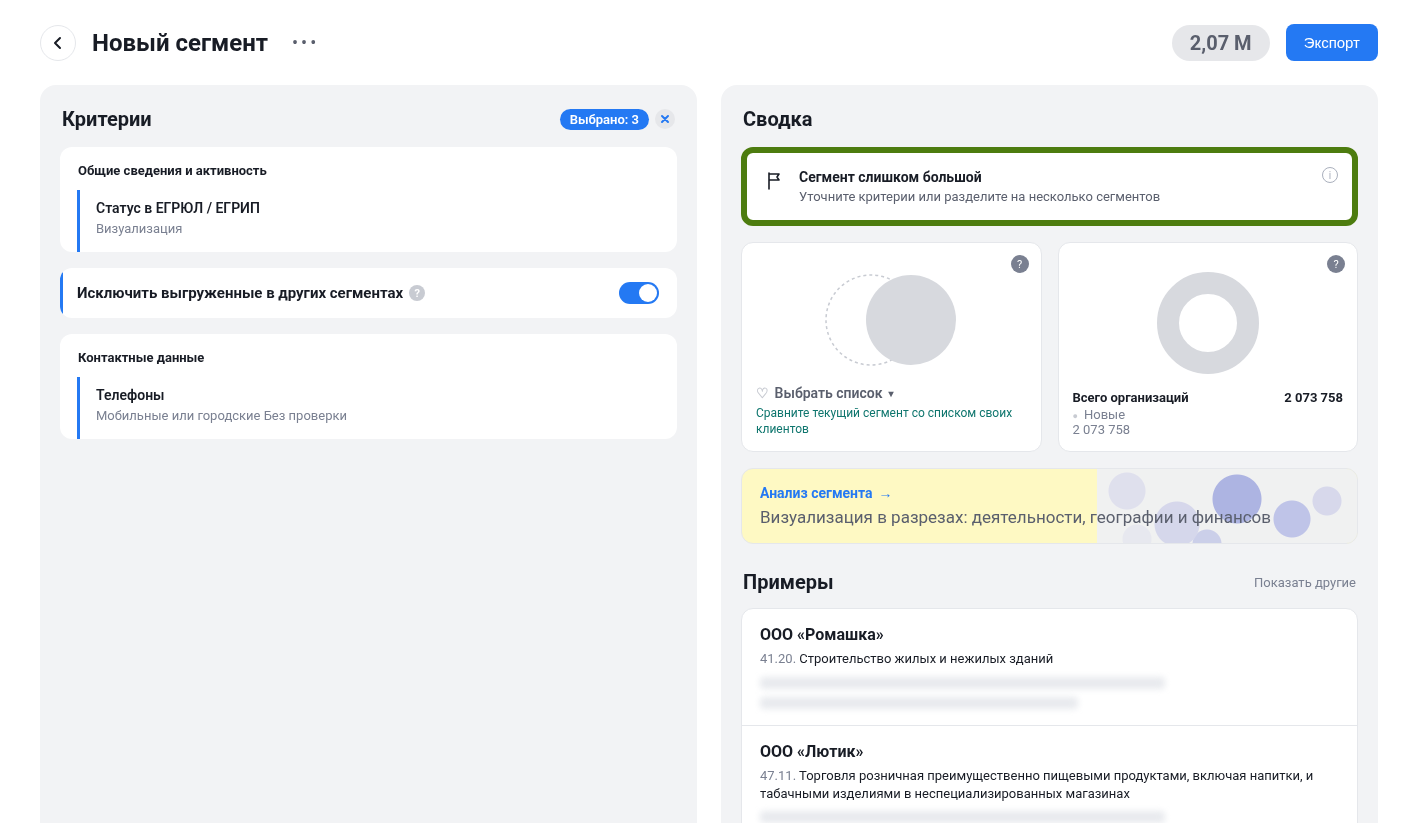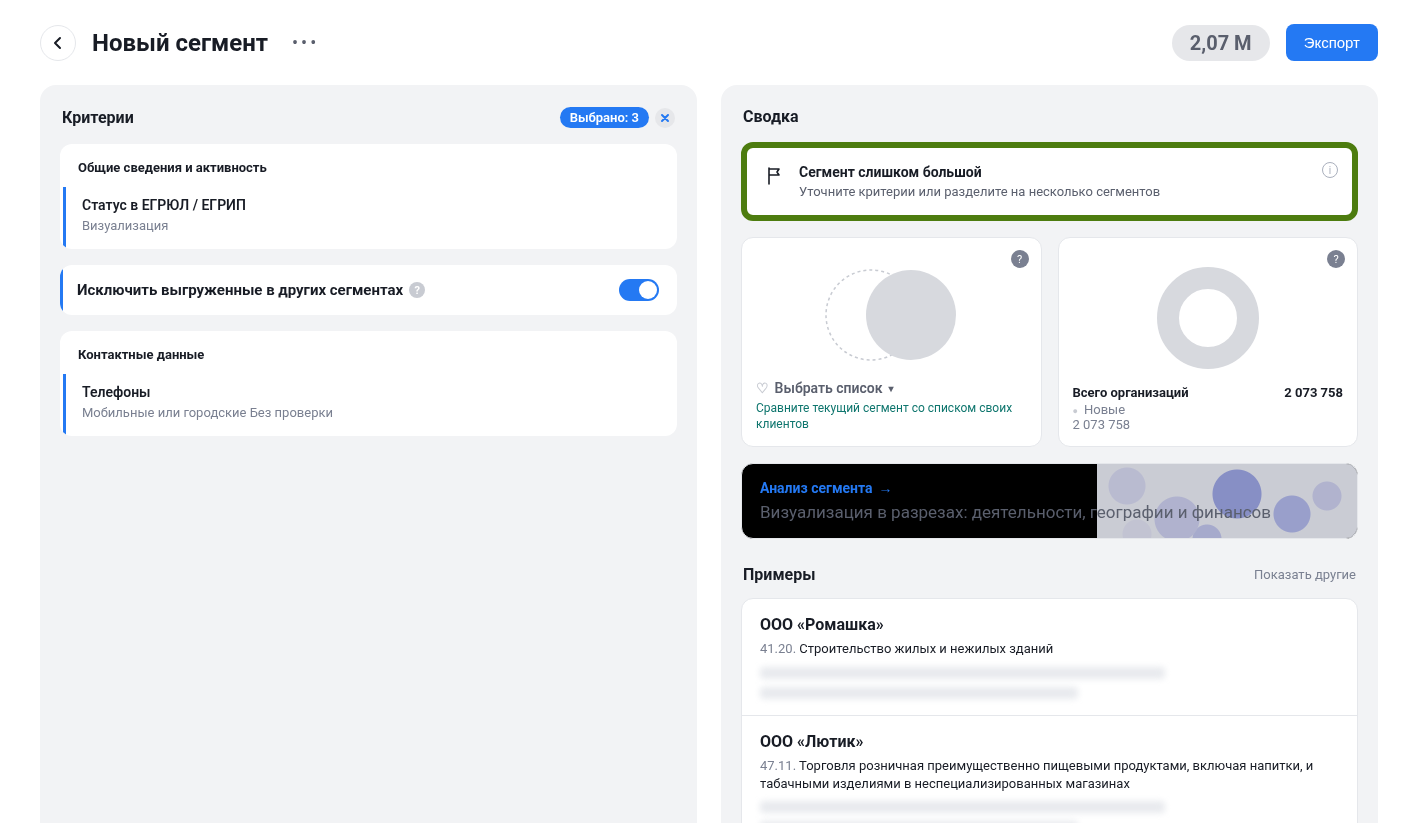--- a/index.html
+++ b/index.html
@@ -7,27 +7,27 @@
 .header { display:flex; align-items:center; padding:24px 40px 24px 40px; gap:16px; }
 .back-btn { width:36px; height:36px; border:1px solid #e5e7eb; border-radius:50%; display:flex; align-items:center; justify-content:center; background:#fff; cursor:pointer; }
 .title { font-size:24px; font-weight:700; flex-grow:0; }
 .dots { font-size:18px; color:#5a5f6d; letter-spacing:3px; cursor:pointer; padding:0 8px; }
 .spacer { flex:1; }
 .count-pill { background:#e6e7ea; color:#5a5f6d; font-weight:700; font-size:20px; padding:6px 18px; border-radius:20px; }
 .export-btn { background:#2479f3; color:#fff; border:none; padding:10px 18px; border-radius:8px; font-size:15px; font-weight:500; cursor:pointer; }
 .main { display:flex; gap:24px; padding:0 40px 40px 40px; }
 .col { flex:1; background:#f2f3f5; border-radius:16px; padding:20px 20px 20px 20px; min-height:720px; }
 .col-head { display:flex; align-items:center; justify-content:space-between; padding:2px 2px 16px 2px; }
-.col-title { font-size:16px; font-weight:700;text-align:center; }
+.col-title { font-size:20px; font-weight:700;text-align:center; }
 .sel-chip { display:flex; align-items:center; gap:6px; }
 .sel-badge { background:#2479f3; color:#fff; font-size:13px; font-weight:600; padding:3px 10px; border-radius:12px; }
 .sel-clear { width:20px; height:20px; border-radius:50%; background:#e6e7ea; color:#2479f3; display:flex; align-items:center; justify-content:center; font-size:11px; cursor:pointer; }
 .card { background:#fff; border-radius:12px; padding:0; margin-bottom:16px; overflow:hidden; }
 .card-title { font-size:13px; font-weight:700; padding:16px 18px 12px 18px; }
-.card-item { padding:10px 18px 14px 16px; border-left:3px solid #2479f3; margin-left:3px; }
+.card-item { padding:10px 18px 14px 16px; border-left:3px solid #2479f3; margin-left:17px; }
 .card-item-name { font-size:14px; font-weight:600; }
 .card-item-sub { font-size:13px; color:#7a8091; margin-top:4px; line-height:1.4; }
 .toggle-row { display:flex; align-items:center; justify-content:space-between; padding:14px 18px 14px 14px; border-left:3px solid #2479f3; }
 .toggle-label { font-size:15px; font-weight:700; display:flex; align-items:center; gap:6px; }
 .helpq { width:16px; height:16px; border-radius:50%; background:#c8cbd2; color:#fff; font-size:11px; display:flex; align-items:center; justify-content:center; }
 .switch { width:40px; height:22px; background:#2479f3; border-radius:11px; position:relative; cursor:pointer; }
 .switch::after { content:''; position:absolute; width:18px; height:18px; background:#fff; border-radius:50%; top:2px; right:2px; }
 .alert { background:#fff; border:6px solid #4d7c0f; border-radius:12px; padding:16px 18px; display:flex; gap:14px; position:relative; margin-bottom:16px; }
 .alert svg { flex-shrink:0; margin-top:2px; }
 .alert-title { font-size:14px; font-weight:700; }
@@ -39,21 +39,21 @@
 .venn { flex:1; display:flex; align-items:center; justify-content:center; padding:8px 0 10px 0; }
 .donut { flex:1; display:flex; align-items:center; justify-content:center; }
 .select-list { font-size:14px; font-weight:600; color:#5a5f6d; display:flex; align-items:center; gap:6px; cursor:pointer; }
 .select-list .chev { font-size:10px; }
 .widget-desc { font-size:12px; color:#0f766e; margin-top:4px; line-height:1.35; }
 .stat-row { display:flex; justify-content:space-between; font-size:13px; margin-top:2px; }
 .stat-row.top .stat-k { font-weight:700; color:#181c25; }
 .stat-row.top .stat-v { font-weight:700; color:#181c25; }
 .stat-row.sub { color:#7a8091;flex-direction:column; }
 .stat-row.sub .stat-k::before { content:'●'; color:#c8cbd2; font-size:9px; margin-right:6px; }
-.analysis { background:#000000; border:1px solid #e5e7eb; border-radius:12px; padding:16px 18px; position:relative; overflow:hidden; margin-bottom:20px; }
+.analysis { background:#fef9c3; border:1px solid #e5e7eb; border-radius:12px; padding:16px 18px; position:relative; overflow:hidden; margin-bottom:20px; }
 .analysis-link { color:#2479f3; font-weight:700; font-size:14px; display:flex; align-items:center; gap:6px; cursor:pointer; }
 .analysis-desc { font-size:17px; color:#5a5f6d; margin-top:6px; }
 .analysis-bg { position:absolute; right:0; top:0; bottom:0; width:260px;
   background:
     radial-gradient(circle at 30px 22px, #dadcf5 18px, transparent 19px),
     radial-gradient(circle at 80px 55px, #cfd2f2 22px, transparent 23px),
     radial-gradient(circle at 140px 30px, #9fa8e8 24px, transparent 25px),
     radial-gradient(circle at 195px 50px, #b4bbef 18px, transparent 19px),
     radial-gradient(circle at 110px 75px, #c3c8f0 14px, transparent 15px),
     radial-gradient(circle at 40px 70px, #e4e6f7 14px, transparent 15px),

